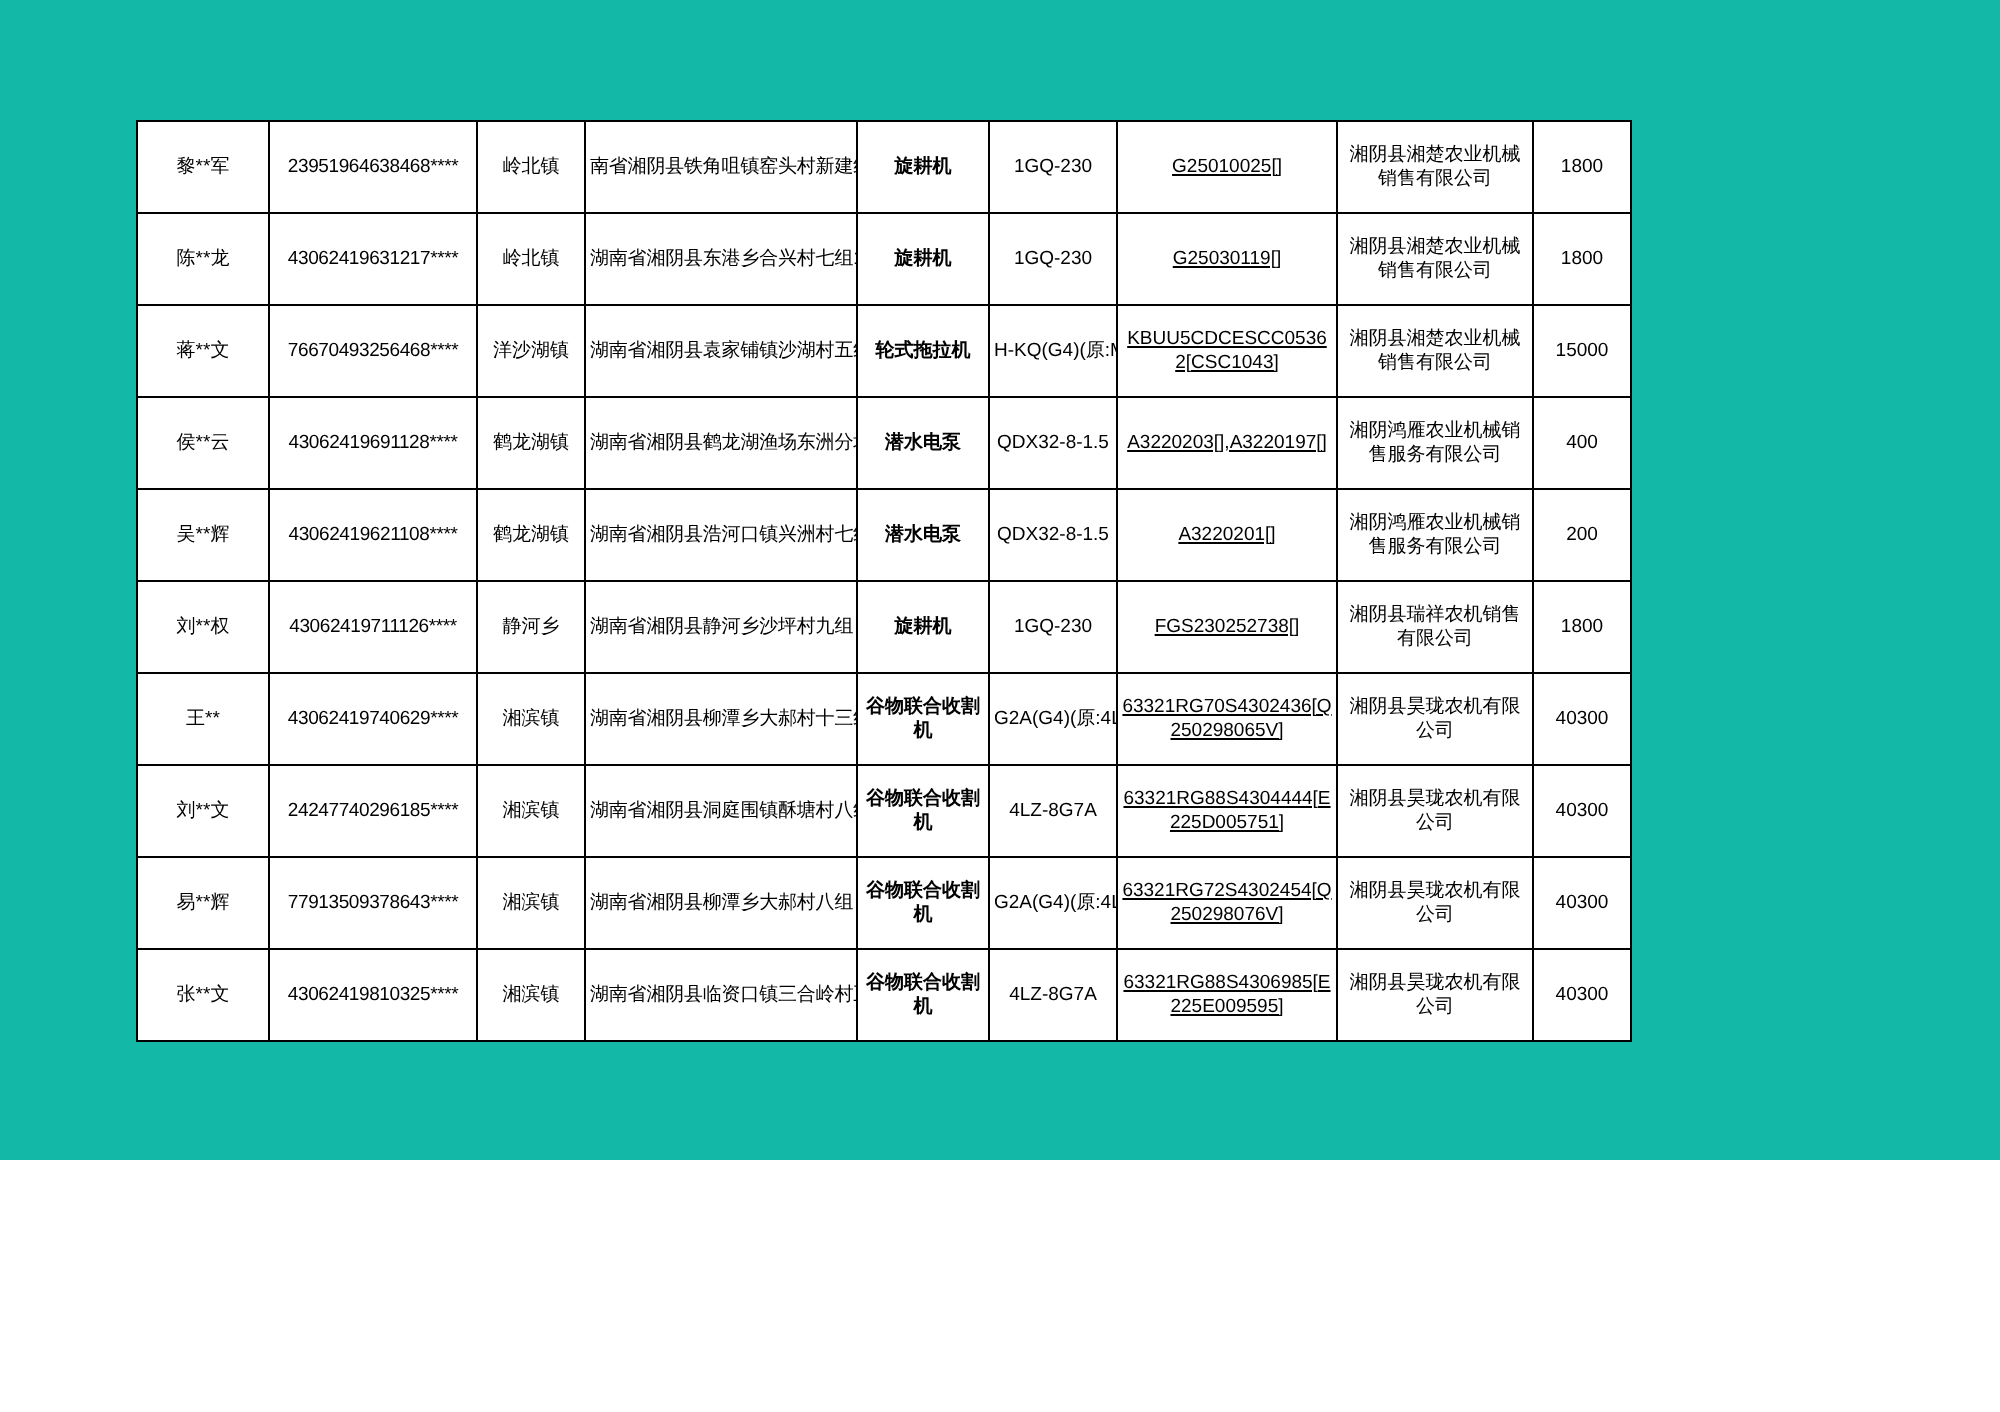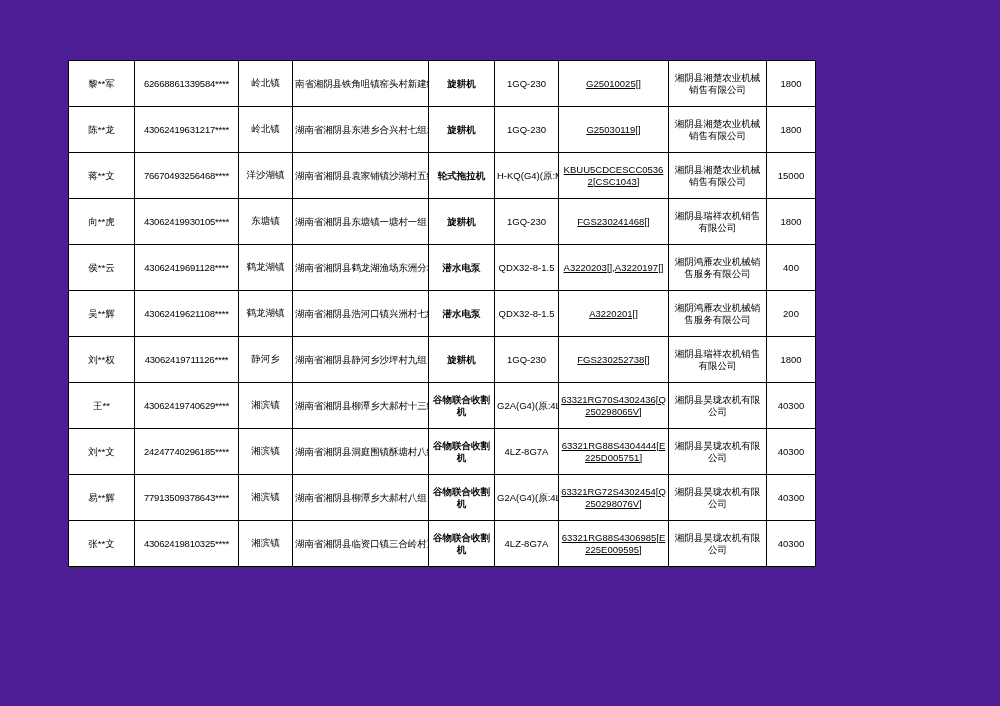--- a/index.html
+++ b/index.html
@@ -10,22 +10,22 @@
   body {
     width: 1000px;
     height: 706px;
     font-family: "Liberation Sans", sans-serif;
     color: #000000;
     overflow: hidden;
   }
   #page {
     position: relative;
     width: 1000px;
-    height: 706px;
-    background: #4c1d95;
+    height: 580px;
+    background: #14b8a6;
   }
   #table-wrap {
     position: absolute;
     left: 68px;
     top: 60px;
     width: 747px;
   }
   table.subsidy-table {
     border-collapse: collapse;
     table-layout: fixed;
@@ -77,21 +77,21 @@
         <col class="c-addr">
         <col class="c-mtype">
         <col class="c-model">
         <col class="c-serial">
         <col class="c-dealer">
         <col class="c-amount">
       </colgroup>
       <tbody>
         <tr>
           <td class="cell-name">黎**军</td>
-          <td class="cell-id">62668861339584****</td>
+          <td class="cell-id">23951964638468****</td>
           <td class="cell-town">岭北镇</td>
           <td class="cell-addr">南省湘阴县铁角咀镇窑头村新建组31</td>
           <td class="cell-mtype">旋耕机</td>
           <td class="cell-model">1GQ-230</td>
           <td class="cell-serial">G25010025[]</td>
           <td class="cell-dealer">湘阴县湘楚农业机械销售有限公司</td>
           <td class="cell-amount">1800</td>
         </tr>
         <tr>
           <td class="cell-name">陈**龙</td>
@@ -109,31 +109,20 @@
           <td class="cell-id">76670493256468****</td>
           <td class="cell-town">洋沙湖镇</td>
           <td class="cell-addr">湖南省湘阴县袁家铺镇沙湖村五组五号</td>
           <td class="cell-mtype">轮式拖拉机</td>
           <td class="cell-model">H-KQ(G4)(原:MS</td>
           <td class="cell-serial">KBUU5CDCESCC05362[CSC1043]</td>
           <td class="cell-dealer">湘阴县湘楚农业机械销售有限公司</td>
           <td class="cell-amount">15000</td>
         </tr>
         <tr>
-          <td class="cell-name">向**虎</td>
-          <td class="cell-id">43062419930105****</td>
-          <td class="cell-town">东塘镇</td>
-          <td class="cell-addr">湖南省湘阴县东塘镇一塘村一组</td>
-          <td class="cell-mtype">旋耕机</td>
-          <td class="cell-model">1GQ-230</td>
-          <td class="cell-serial">FGS230241468[]</td>
-          <td class="cell-dealer">湘阴县瑞祥农机销售有限公司</td>
-          <td class="cell-amount">1800</td>
-        </tr>
-        <tr>
           <td class="cell-name">侯**云</td>
           <td class="cell-id">43062419691128****</td>
           <td class="cell-town">鹤龙湖镇</td>
           <td class="cell-addr">湖南省湘阴县鹤龙湖渔场东洲分场宿舍</td>
           <td class="cell-mtype">潜水电泵</td>
           <td class="cell-model">QDX32-8-1.5</td>
           <td class="cell-serial">A3220203[],A3220197[]</td>
           <td class="cell-dealer">湘阴鸿雁农业机械销售服务有限公司</td>
           <td class="cell-amount">400</td>
         </tr>

